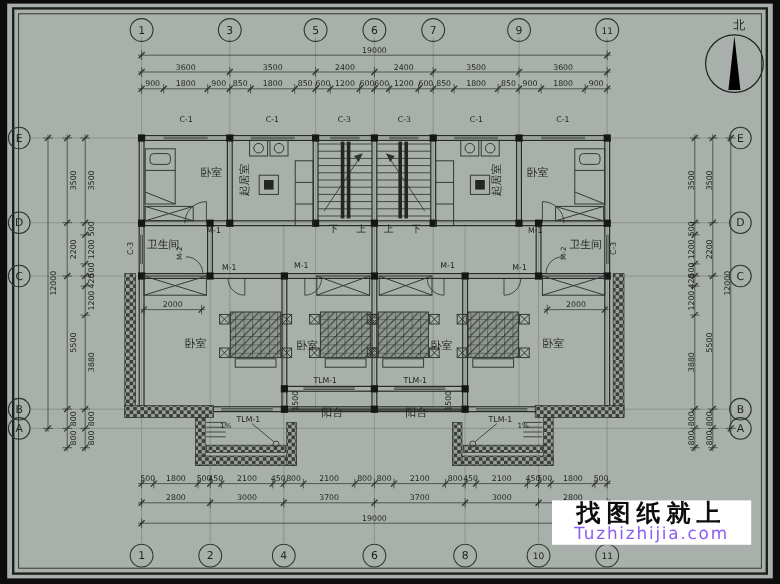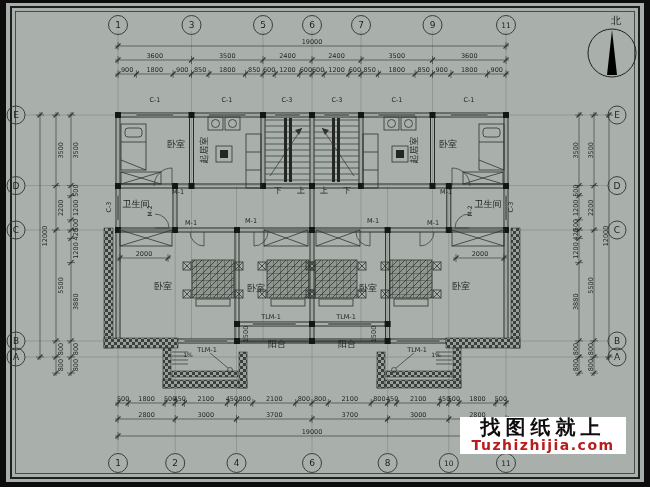--- a/index.html
+++ b/index.html
@@ -9,21 +9,21 @@
   .grid{stroke:#7d847e;stroke-width:0.55;}
   .wall{fill:none;stroke:#272b28;stroke-width:1;}
   .dim line{stroke:#2e332f;stroke-width:0.6;}
   .dim .tick{stroke-width:1.1;}
   .thin{stroke:#2e332f;stroke-width:0.7;fill:none;}
   .fur{stroke:#2e332f;stroke-width:0.8;fill:none;}
   .winbg{fill:#a9b0ab;stroke:none;}
   #watermark{position:absolute;left:460px;top:417px;width:166px;height:37px;background:#fff;
              text-align:center;z-index:5;}
   #wm1{font-size:20px;font-weight:bold;letter-spacing:5px;color:#0d0d0d;line-height:21px;white-space:nowrap;}
-  #wm2{font-size:14px;font-weight:bold;letter-spacing:1.5px;color:#b91c1c;line-height:15px;white-space:nowrap;}
+  #wm2{font-size:14px;font-weight:normal;letter-spacing:1.5px;color:#8b5cf6;line-height:15px;white-space:nowrap;}
 </style>
 </head>
 <body>
 
 <div id="stage">
   <svg id="plan" width="650" height="487" viewBox="0 0 650 487">
     <defs>
       <pattern id="stone" width="6" height="6" patternUnits="userSpaceOnUse">
         <rect width="6" height="6" fill="#9aa19c"></rect>
         <rect width="3" height="3" fill="#3c403d"></rect>

